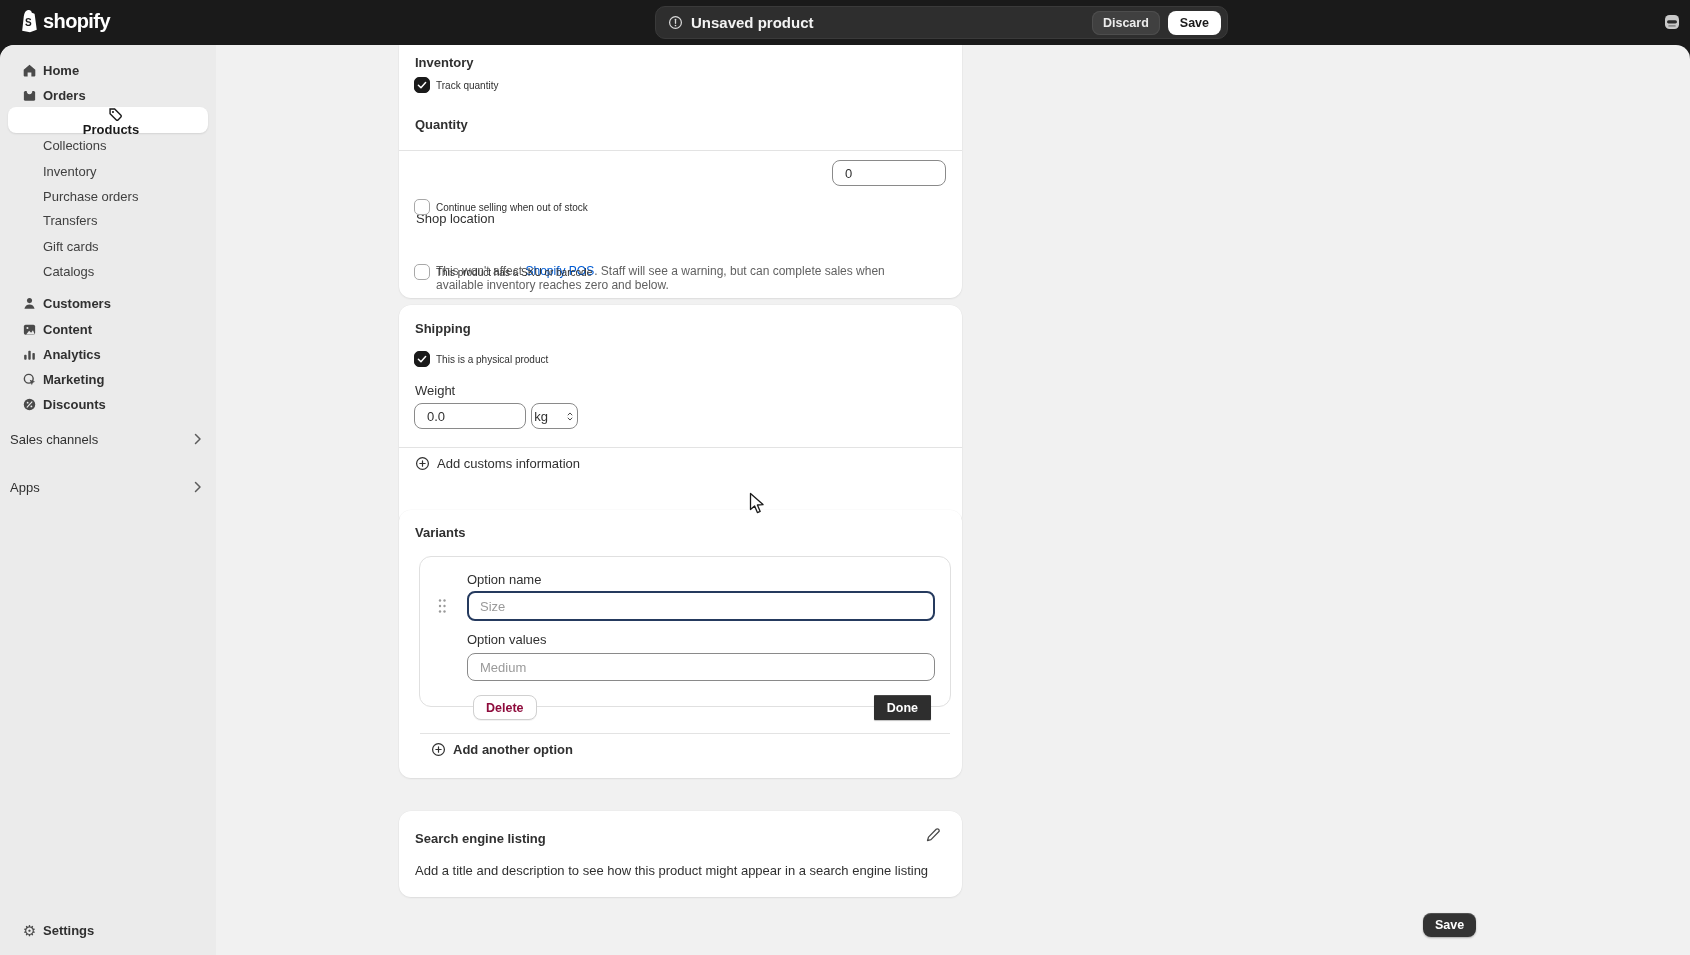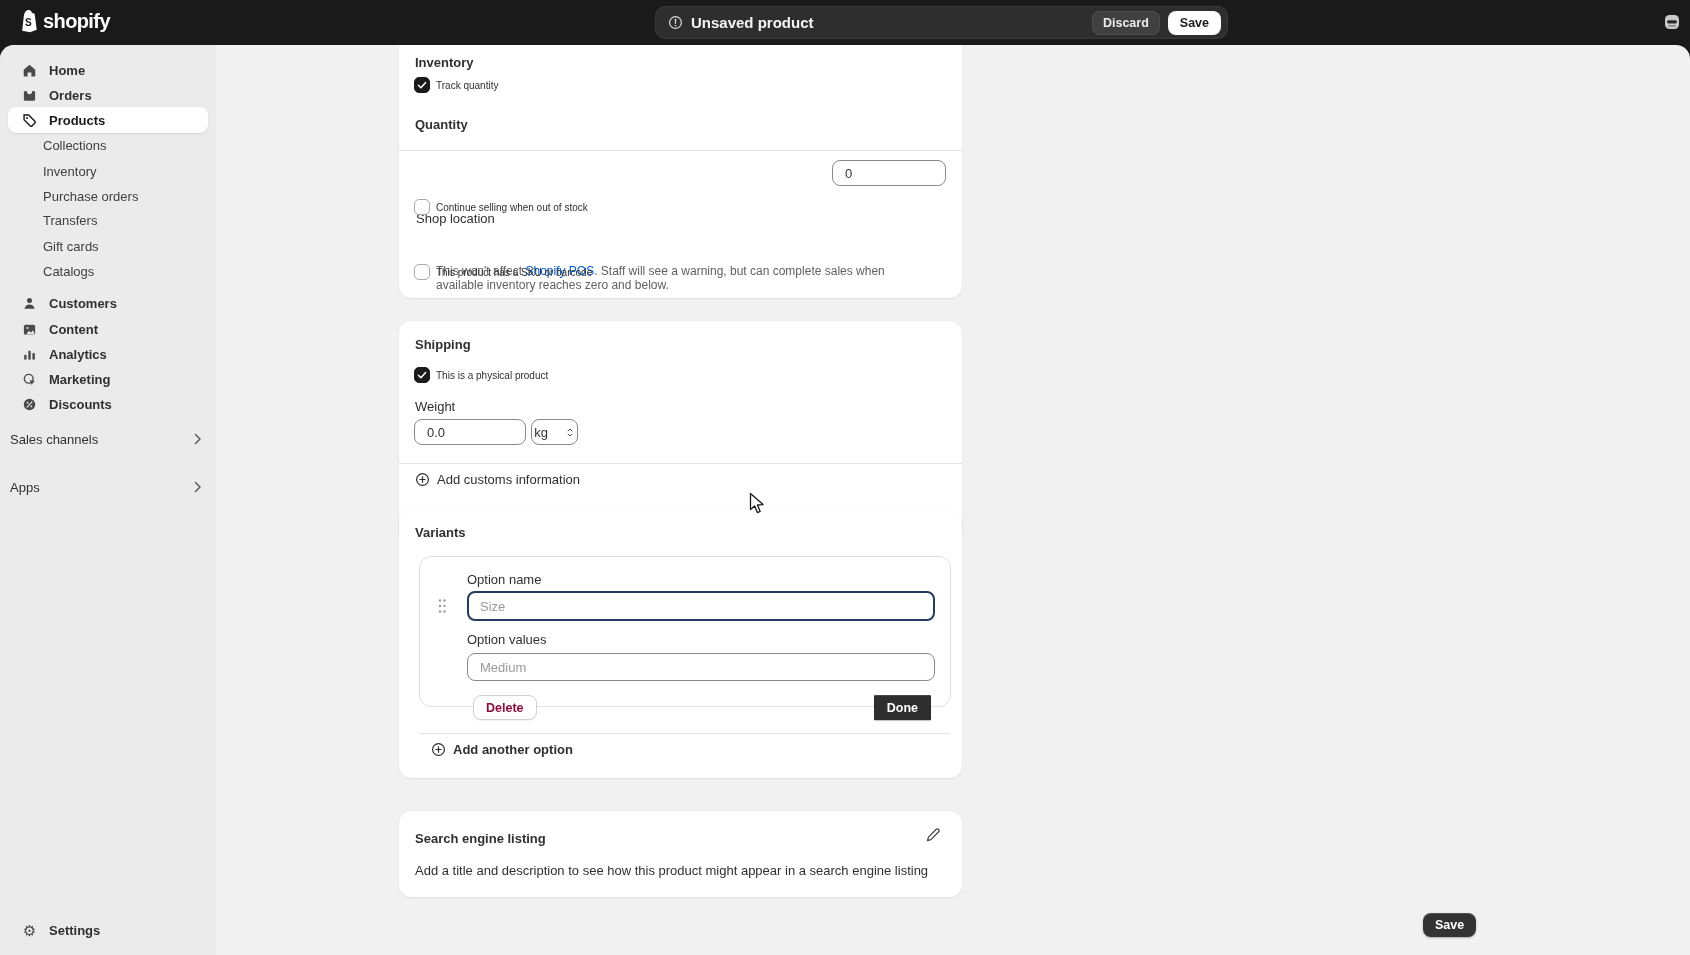--- a/index.html
+++ b/index.html
@@ -18,23 +18,23 @@
   .btn-save-top { border:none; background:#ffffff; color:#1a1a1a; font-family:inherit; font-size:12.5px; font-weight:bold; height:24px; padding:0 12px; border-radius:8px; cursor:pointer; }
   .store-avatar { position:absolute; right:10px; top:14px; width:16px; height:16px; cursor:pointer; }
 
   
   .frame { position:absolute; top:45px; left:0; width:1690px; height:910px; background:#f1f1f1; border-top-left-radius:14px; border-top-right-radius:14px; overflow:hidden; }
 
   
   .sidebar { position:absolute; left:0; top:0; width:216px; height:910px; background:#ebebeb; border-top-left-radius:14px; }
   .nav-row { position:absolute; left:8px; width:200px; height:26px; display:flex; align-items:center; border-radius:8px; cursor:pointer; }
   .nav-row .nav-icon { width:15px; height:15px; margin-left:14px; display:inline-flex; align-items:center; justify-content:center; flex:0 0 15px; }
-  .nav-row .nav-label { margin-left:12px; font-size:13px; font-weight:600; color:#303030; white-space:nowrap; }
+  .nav-row .nav-label { margin-left:6px; font-size:13px; font-weight:600; color:#303030; white-space:nowrap; }
   .nav-row.sub .nav-label { margin-left:35px; font-weight:normal; color:#404040; }
-  .nav-row.selected { background:#ffffff; box-shadow:0 1px 2px rgba(0,0,0,0.10); }
+  .nav-row.selected { background:#ffffff; box-shadow:0 1px 2px rgba(0,0,0,0.10);flex-direction:column; }
   .nav-row.selected .nav-label { font-weight:bold; color:#1a1a1a; }
   .nav-section { position:absolute; left:8px; width:200px; height:26px; display:flex; align-items:center; cursor:pointer; }
   .nav-section .sec-label { margin-left:2px; font-size:13px; color:#303030; }
   .nav-section .chevron { margin-left:auto; margin-right:6px; width:8px; height:12px; display:inline-flex; }
   .gear-glyph { font-size:15px; color:#4a4a4a; line-height:1; }
 
   
   .card { position:absolute; left:399px; width:563px; background:#ffffff; border-radius:12px; box-shadow:0 1px 2px rgba(0,0,0,0.07), 0 0 0 0.5px rgba(0,0,0,0.03); }
   .card h2 { position:absolute; left:16px; font-size:13px; font-weight:bold; color:#303030; }
   .subheading { position:absolute; left:16px; font-size:13px; font-weight:bold; color:#303030; }
@@ -261,21 +261,21 @@
       </div>
 
       <p class="help-text"><span>This won't affect </span><a class="link">Shopify POS</a><span>. Staff will see a warning, but can complete sales when available inventory reaches zero and below.</span></p>
 
       <div class="check-row" style="top:217px">
         <span class="checkbox"></span>
         <span class="check-label">This product has a SKU or barcode</span>
       </div>
     </section>
 
-    <section class="card" style="top:276px; height:222px;">
+    <section class="card" style="top:260px; height:222px;">
       <h2 style="top:16px">Shipping</h2>
 
       <div class="check-row" style="top:44px">
         <span class="checkbox checked">
           <svg viewBox="0 0 16 16" width="12" height="12">
               <path d="M3.2 8.4 6.6 11.6 12.8 4.6" fill="none" stroke="#fff" stroke-width="2" stroke-linecap="round" stroke-linejoin="round"></path>
             </svg>
         </span>
         <span class="check-label">This is a physical product</span>
       </div>

